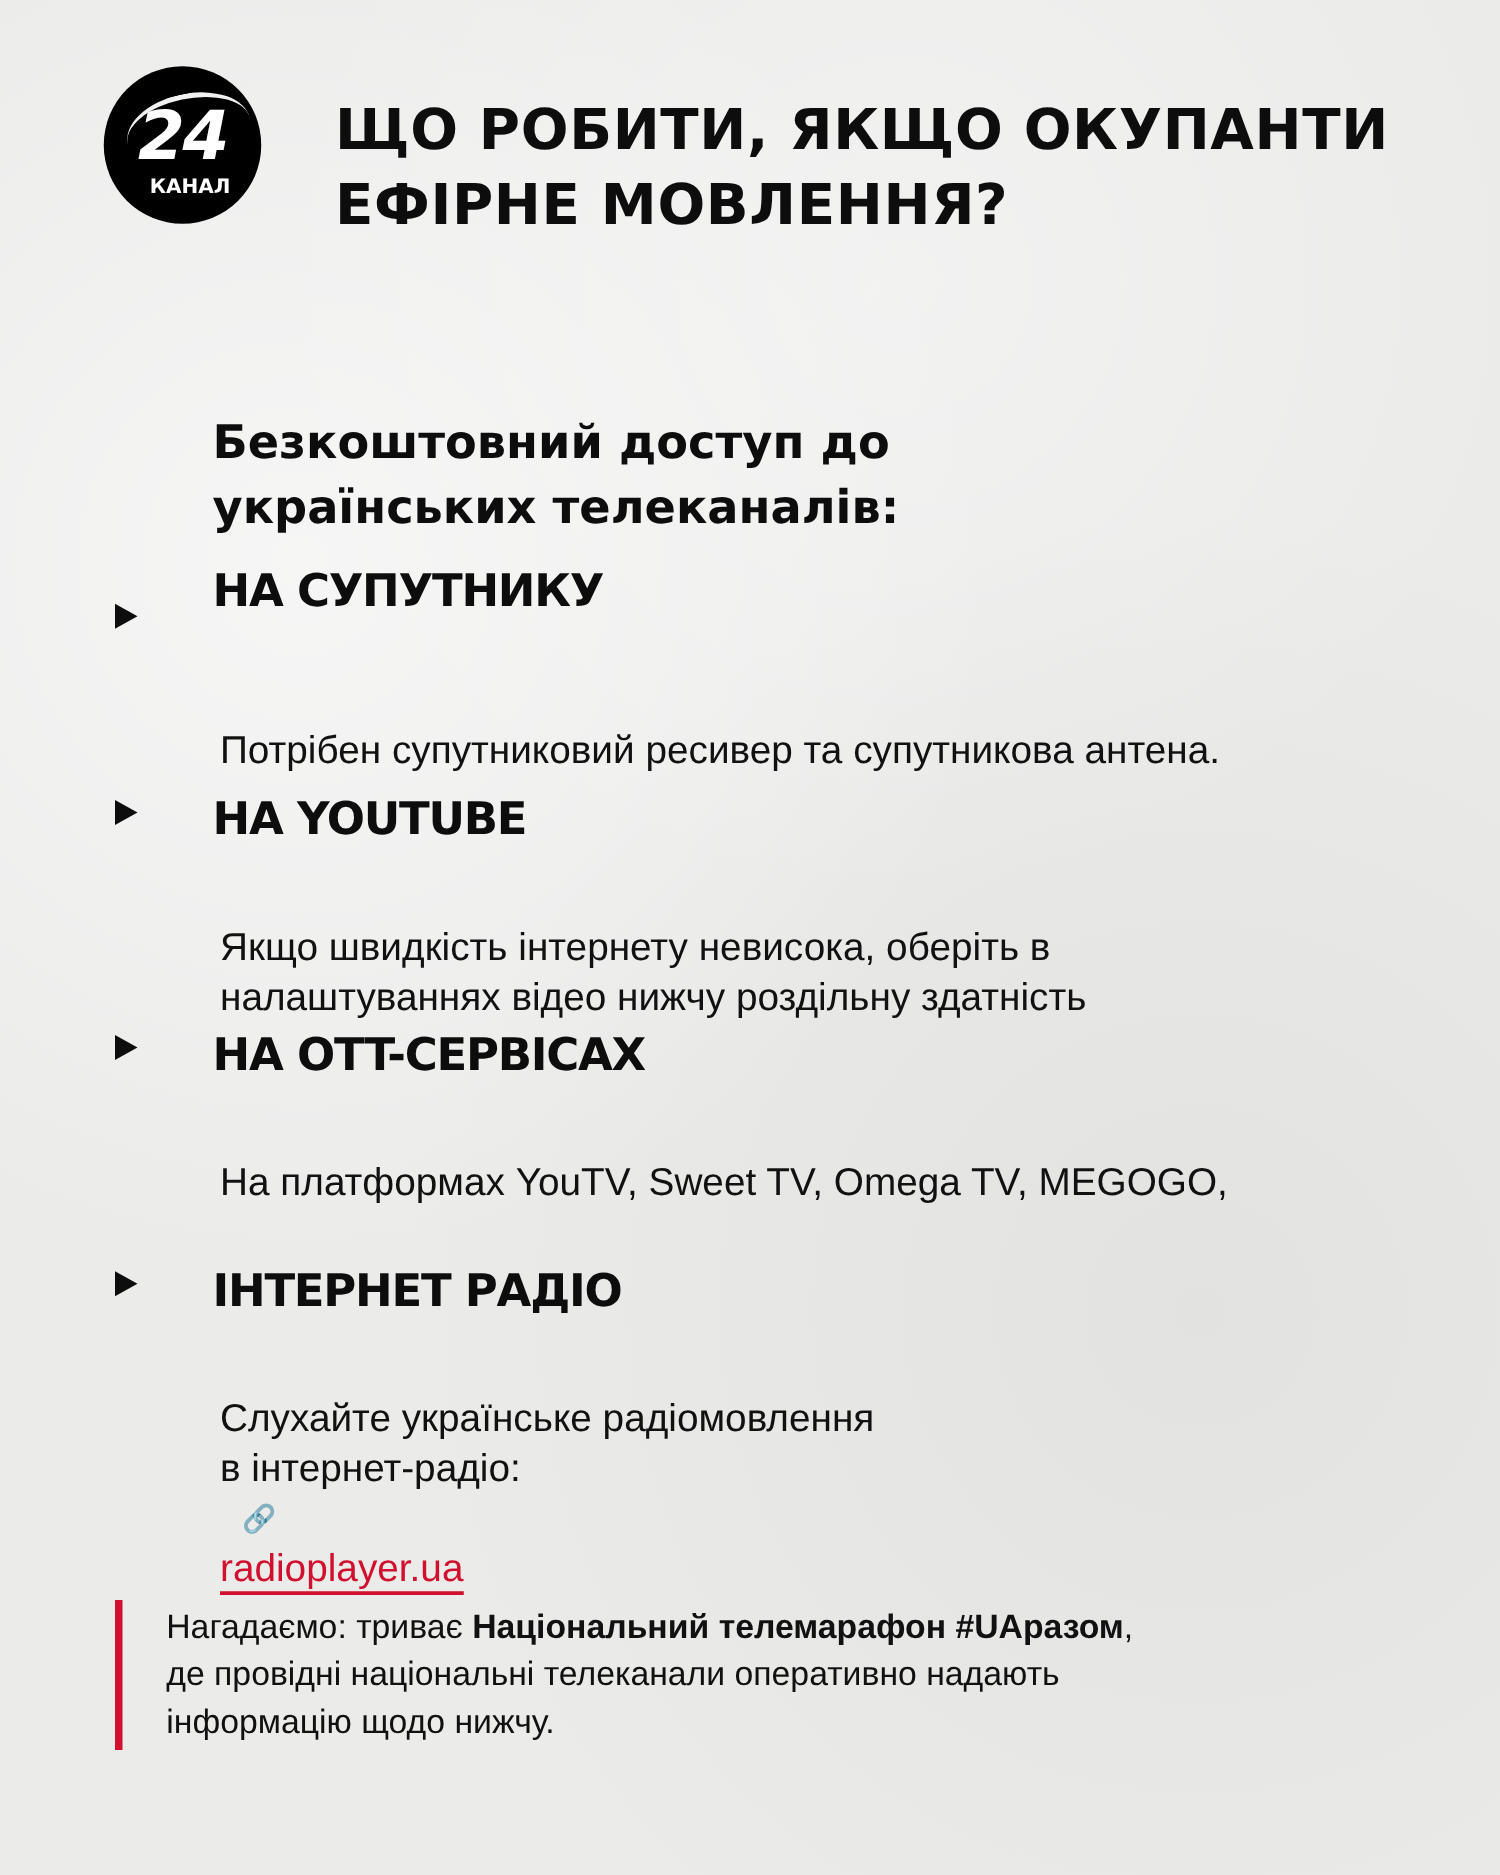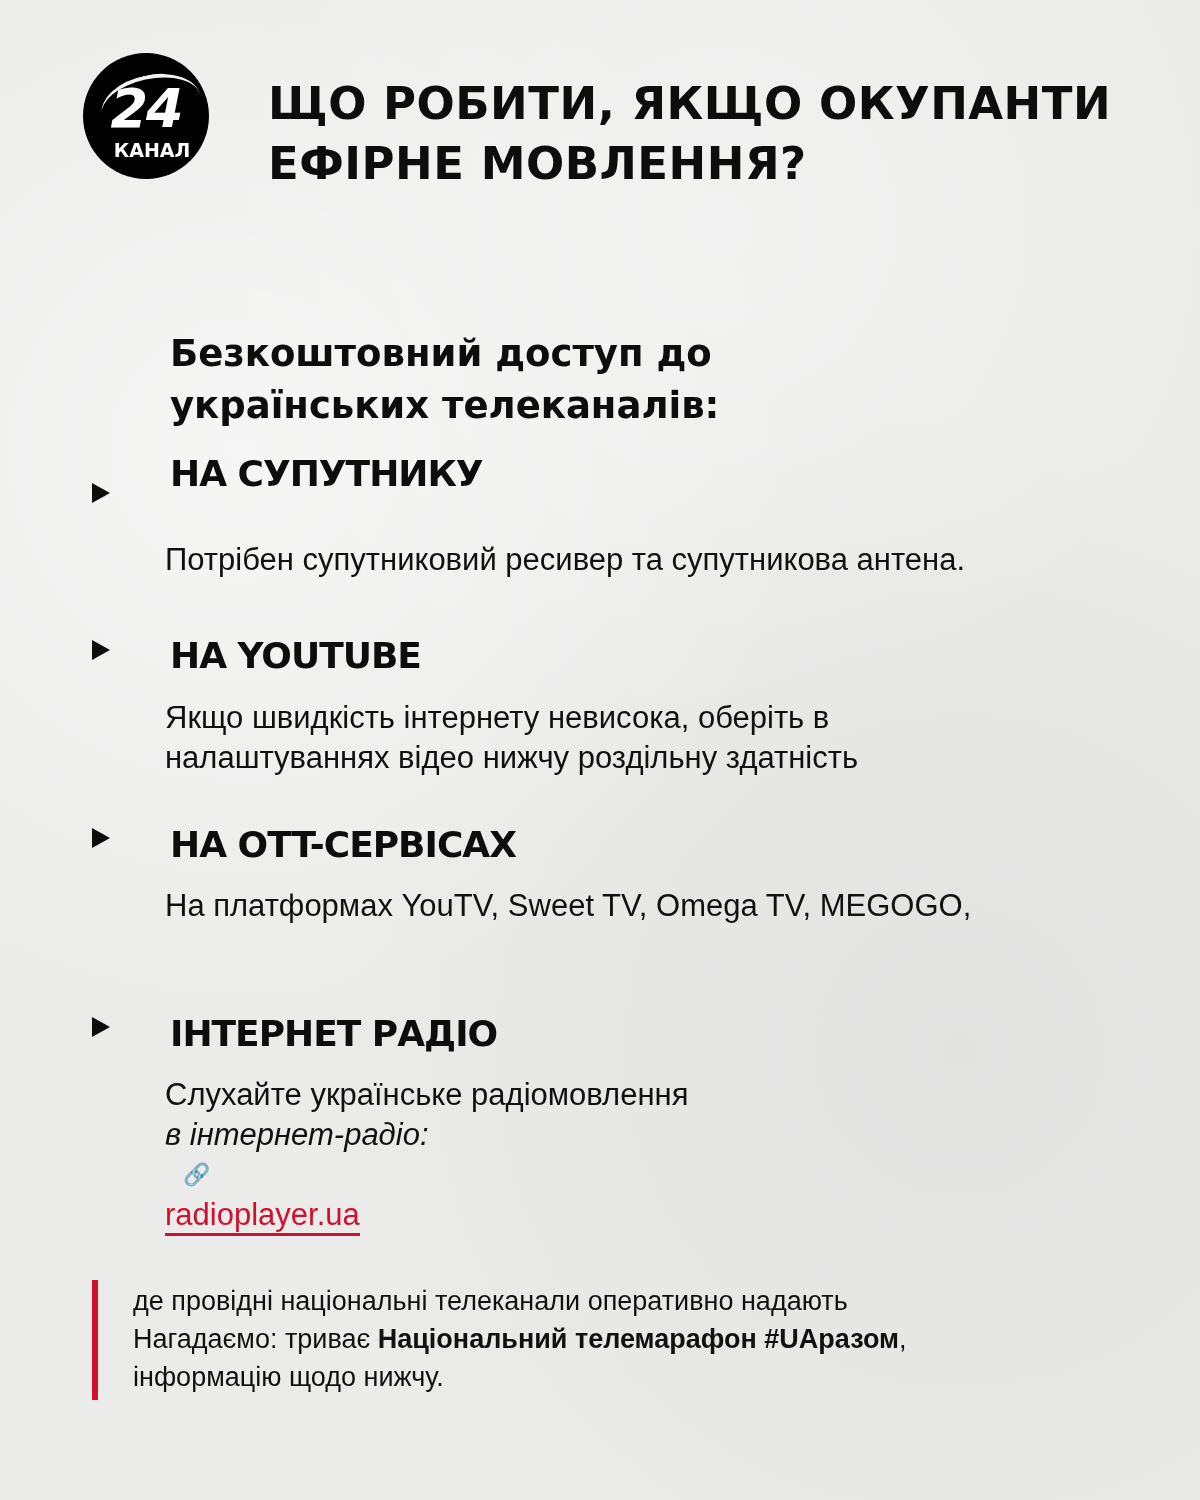--- a/index.html
+++ b/index.html
@@ -41,21 +41,21 @@
       font-style: italic;
       font-size: 54px;
       line-height: 56px;
       letter-spacing: -2px;
     }
     .logo-text {
       position: absolute;
       left: 12px; right: 0; top: 86px;
       font-family: "DejaVu Sans", sans-serif;
       font-weight: bold;
-      font-size: 19px;
+      font-size: 16px;
       letter-spacing: 0px;
     }
     .title {
       position: absolute;
       left: 268px; top: 74px;
       width: 880px;
       font-family: "DejaVu Sans", sans-serif;
       font-weight: bold;
       font-size: 45px;
       line-height: 60px;
@@ -88,29 +88,30 @@
       font-family: "DejaVu Sans", sans-serif;
       font-weight: bold;
       font-size: 36px;
       line-height: 40px;
       letter-spacing: -1px;
       text-transform: uppercase;
       white-space: nowrap;
     }
     .item-body {
       position: absolute;
-      left: 165px;
+      left: 176px;
       width: 960px;
       font-family: "Liberation Sans", sans-serif;
       font-size: 31px;
       line-height: 40px;
       color: #111;
+      margin-top: 40px;
     }
     .item-body span { display: block; white-space: nowrap; }
-    .link-wrap { display: inline; font-style: italic; }
+    .link-wrap { display: inline; }
     .link-icon {
       display: inline-block;
       font-size: 22px;
       margin: 0 6px 0 18px;
       color: #222;
       vertical-align: middle;
     }
     .link {
       color: #d0102e;
       text-decoration: none;
@@ -185,16 +186,16 @@
   <div class="item-body" style="top:1075px;">
     <span>Слухайте українське радіомовлення</span>
     <span>
       <span class="link-wrap">в інтернет-радіо:</span><span class="link-icon">🔗</span><a class="link">radioplayer.ua</a>
     </span>
   </div>
 </div>
 
 <div class="note-bar"></div>
 <div class="note">
+  <span class="line"><span>Нагадаємо: триває </span><b>Національний телемарафон #UAразом</b><span>,</span></span>
   <span class="line">де провідні національні телеканали оперативно надають</span>
-  <span class="line"><span>Нагадаємо: триває </span><b>Національний телемарафон #UAразом</b><span>,</span></span>
   <span class="line">інформацію щодо нижчу.</span>
 </div>
 
 </body></html>

